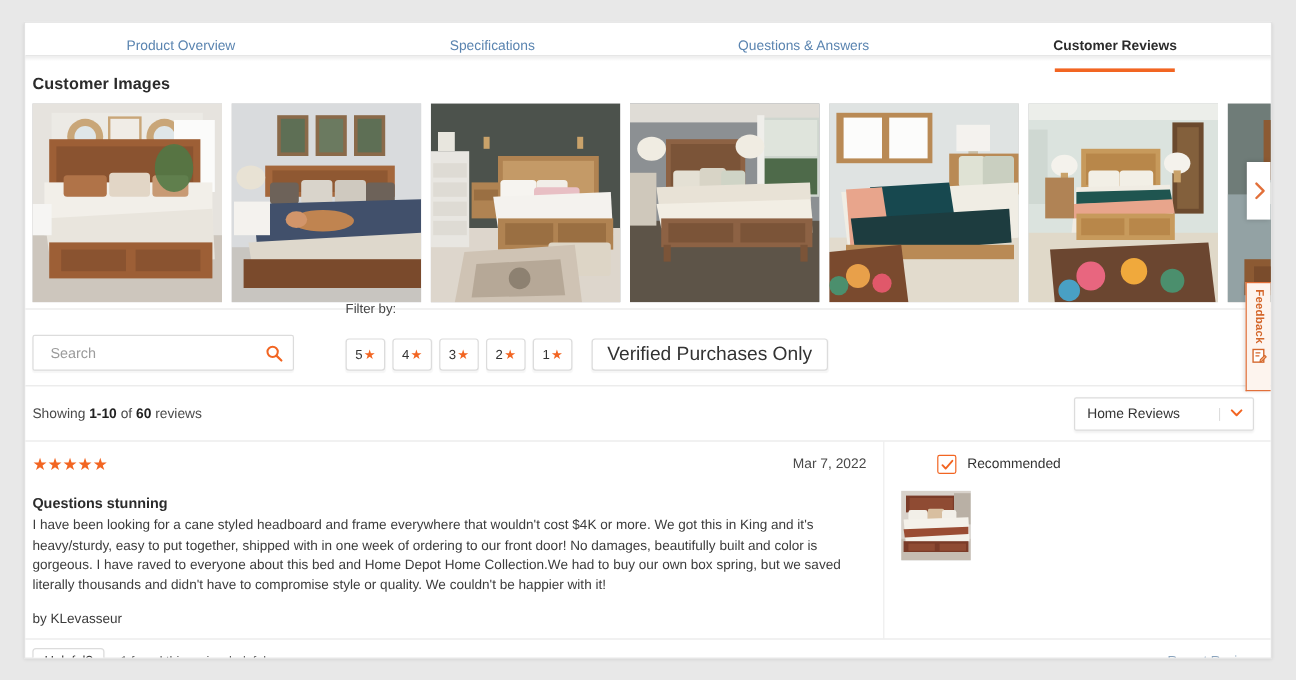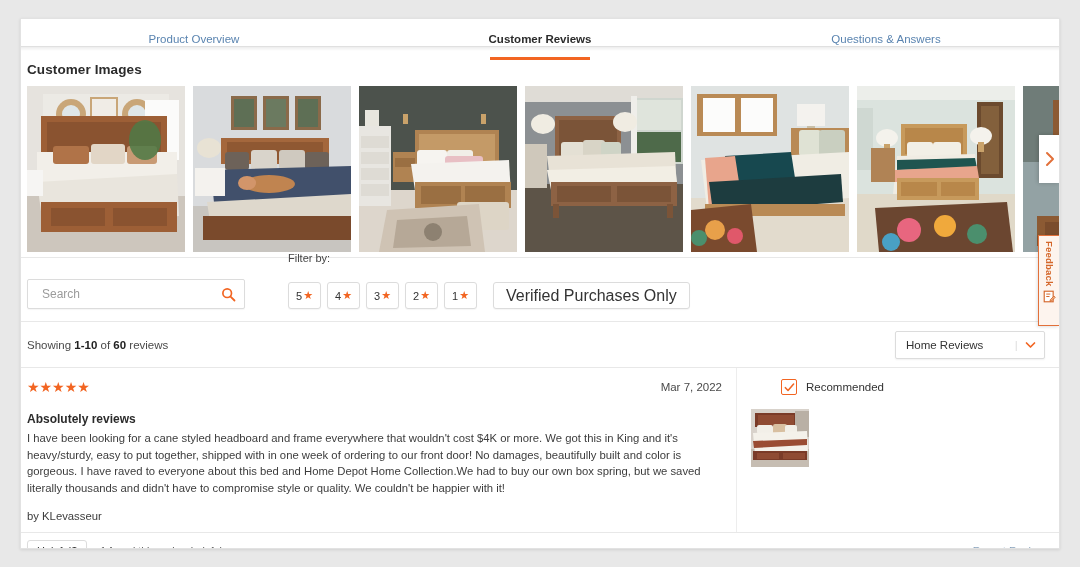--- a/index.html
+++ b/index.html
@@ -324,26 +324,29 @@
 </head>
 <body>
 
 <div id="page">
   <div class="card">
 
     <div class="tabbar">
       <div class="tab">
         <span>Product Overview</span>
       </div>
+      <div class="tab">
+        <span>Specifications</span>
+      </div>
+      <div class="tab">
+        <span>Questions &amp; Answers</span>
+      </div>
       <div class="tab active">
         <span>Customer Reviews</span>
         <span class="underline"></span>
-      </div>
-      <div class="tab">
-        <span>Questions &amp; Answers</span>
       </div>
     </div>
     <div class="tabbar-shadow"></div>
 
     <div class="ci-title">Customer Images</div>
 
     <div class="strip-wrap">
       <div class="strip">
 
         <div class="thumb">
@@ -598,21 +601,21 @@
         </span>
       </div>
     </div>
 
     <div class="review">
       <div class="review-left">
         <div class="review-head">
           <div class="stars">★★★★★</div>
           <div class="review-date">Mar 7, 2022</div>
         </div>
-        <div class="review-title">Absolutely reviews</div>
+        <div class="review-title">Questions stunning</div>
         <div class="review-body">I have been looking for a cane styled headboard and frame everywhere that wouldn't cost $4K or more. We got this in King and it's heavy/sturdy, easy to put together, shipped with in one week of ordering to our front door! No damages, beautifully built and color is gorgeous. I have raved to everyone about this bed and Home Depot Home Collection.We had to buy our own box spring, but we saved literally thousands and didn't have to compromise style or quality. We couldn't be happier with it!</div>
         <div class="review-author">by KLevasseur</div>
       </div>
       <div class="review-right">
         <div class="rec-row">
           <div class="rec-check">
             <svg viewBox="0 0 12 12">
               <polyline points="1.5,6.2 4.4,9.2 10.5,2.2" fill="none" stroke="#f26522" stroke-width="1.7" stroke-linecap="round" stroke-linejoin="round"></polyline>
             </svg>
           </div>

